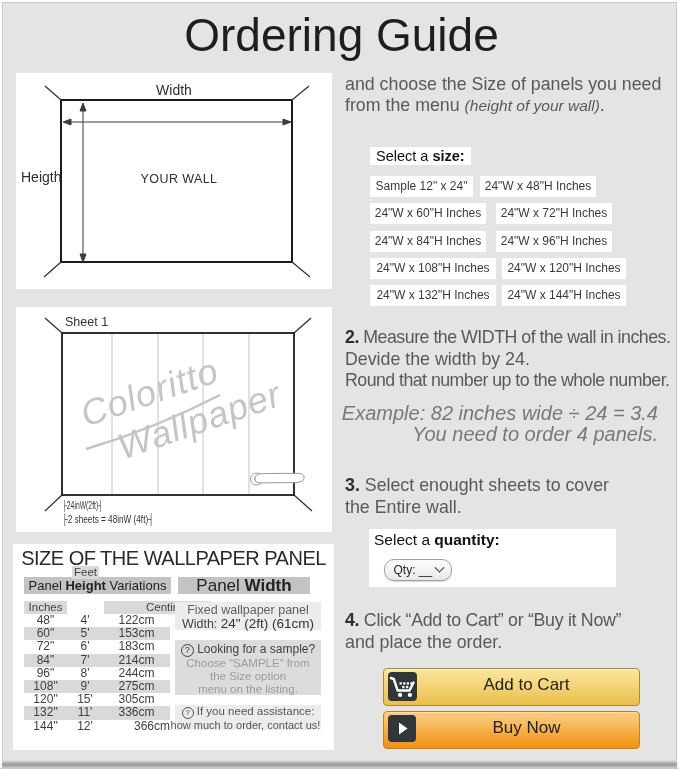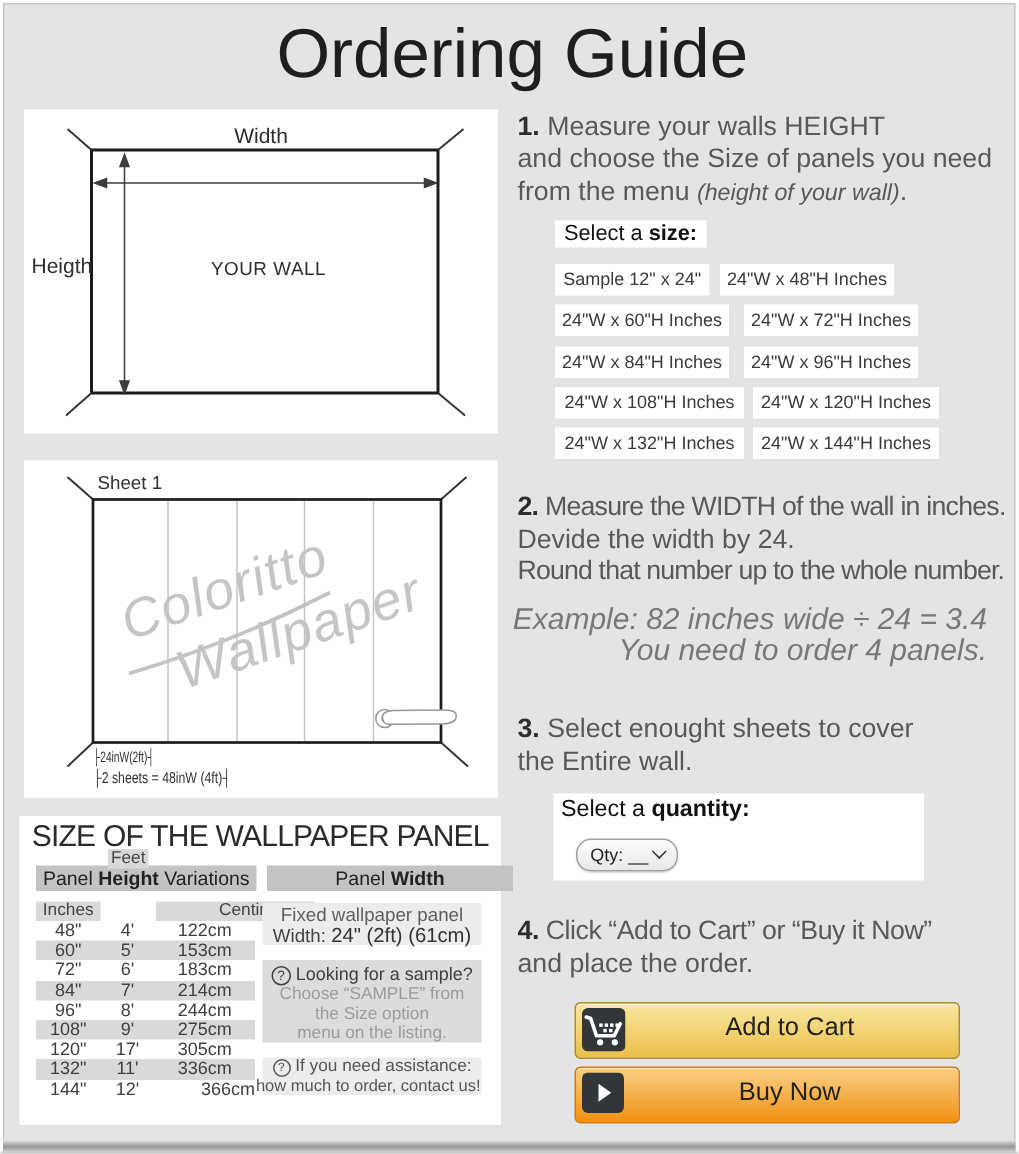--- a/index.html
+++ b/index.html
@@ -97,21 +97,21 @@
   <div class="abs nw" style="left:60px;top:498px;font-size:10px;color:#333;transform:scaleX(0.68);transform-origin:0 0;">├24inW(2ft)┤</div>
 
   <div class="abs nw" style="left:60px;top:511px;font-size:10.5px;color:#333;transform:scaleX(0.78);transform-origin:0 0;">├2 sheets = 48inW (4ft)┤</div>
 
   <div class="whitebox" style="left:11px;top:542px;width:321px;height:206px;"></div>
 
   <div class="abs nw" style="left:11px;top:545px;width:321px;text-align:center;font-size:20px;letter-spacing:-0.5px;color:#2a2a2a;">SIZE OF THE WALLPAPER PANEL</div>
 
   <div class="abs nw" style="left:22px;top:575px;width:147px;height:17px;background:#c3c3c3;text-align:center;font-size:13px;line-height:17px;color:#222;">Panel <b>Height</b> Variations</div>
 
-  <div class="abs nw" style="left:176px;top:575px;width:164px;height:17px;background:#c3c3c3;text-align:center;font-size:13px;line-height:17px;color:#222;">Panel <b>Width</b></div>
+  <div class="abs nw" style="left:176px;top:575px;width:132px;height:17px;background:#c3c3c3;text-align:center;font-size:17px;line-height:17px;color:#222;">Panel <b>Width</b></div>
 
   <div class="abs nw" style="left:22px;top:599px;width:43px;height:13px;background:#d9d9d9;text-align:center;font-size:11.5px;line-height:13px;color:#444;">Inches</div>
 
   <div class="abs nw" style="left:70px;top:564px;width:27px;height:13px;background:#d9d9d9;text-align:center;font-size:11.5px;line-height:13px;color:#444;">Feet</div>
 
   <div class="abs nw" style="left:102px;top:599px;width:66px;height:13px;background:#d9d9d9;text-align:center;font-size:11.5px;line-height:13px;color:#444;padding-left:40px;">Centimeters</div>
 
   <div class="abs" style="left:22px;top:612px;width:146px;font-size:12px;color:#3f3f3f;">
     <div style="height:13.2px;line-height:13.2px;display:flex;">
         <span style="width:43px;text-align:center;">48"</span>
@@ -138,21 +138,21 @@
         <span style="width:36px;text-align:center;">8'</span>
         <span style="width:67px;text-align:center;">244cm</span>
       </div>
     <div style="height:13.2px;line-height:13.2px;display:flex;background:#d9d9d9;">
         <span style="width:43px;text-align:center;">108"</span>
         <span style="width:36px;text-align:center;">9'</span>
         <span style="width:67px;text-align:center;">275cm</span>
       </div>
     <div style="height:13.2px;line-height:13.2px;display:flex;">
         <span style="width:43px;text-align:center;">120"</span>
-        <span style="width:36px;text-align:center;">17'</span>
+        <span style="width:36px;text-align:center;">15'</span>
         <span style="width:67px;text-align:center;">305cm</span>
       </div>
     <div style="height:13.2px;line-height:13.2px;display:flex;background:#d9d9d9;">
         <span style="width:43px;text-align:center;">132"</span>
         <span style="width:36px;text-align:center;">11'</span>
         <span style="width:67px;text-align:center;">336cm</span>
       </div>
     <div style="height:13.2px;line-height:13.2px;display:flex;">
         <span style="width:43px;text-align:center;">144"</span>
         <span style="width:36px;text-align:center;">12'</span>
@@ -171,21 +171,20 @@
     <div class="nw" style="font-size:11.5px;line-height:13px;color:#9b9b9b;">the Size option</div>
     <div class="nw" style="font-size:11.5px;line-height:13px;color:#9b9b9b;">menu on the listing.</div>
   </div>
 
   <div class="abs" style="left:173px;top:703px;width:146px;height:25px;background:#ececec;text-align:center;color:#555;">
     <div class="nw" style="font-size:11.5px;line-height:12.5px;"><span style="display:inline-block;width:10px;height:10px;border:1px solid #555;border-radius:50%;font-size:8px;line-height:10px;">?</span> If you need assistance:</div>
     <div class="nw" style="font-size:11px;line-height:12.5px;margin-left:-5px;">how much to order, contact us!</div>
   </div>
 
   <div class="abs gray nw" style="left:343px;top:71.5px;font-size:17.8px;line-height:21.5px;">
-    <div><b style="color:#2e2e2e;">1.</b> Measure your walls HEIGHT</div>
     <div>and choose the Size of panels you need</div>
     <div>from the menu <i style="font-size:15.5px;">(height of your wall)</i>.</div>
   </div>
 
   <div class="abs nw" style="left:368px;top:145px;height:18px;background:#fff;font-size:14.5px;line-height:18px;color:#111;padding:0 6px;">Select a <b>size:</b></div>
 
   <div class="btn" style="left:368px;top:174px;width:103px;">Sample 12" x 24"</div>
 
   <div class="btn" style="left:478px;top:174px;width:116px;">24"W x 48"H Inches</div>
 

